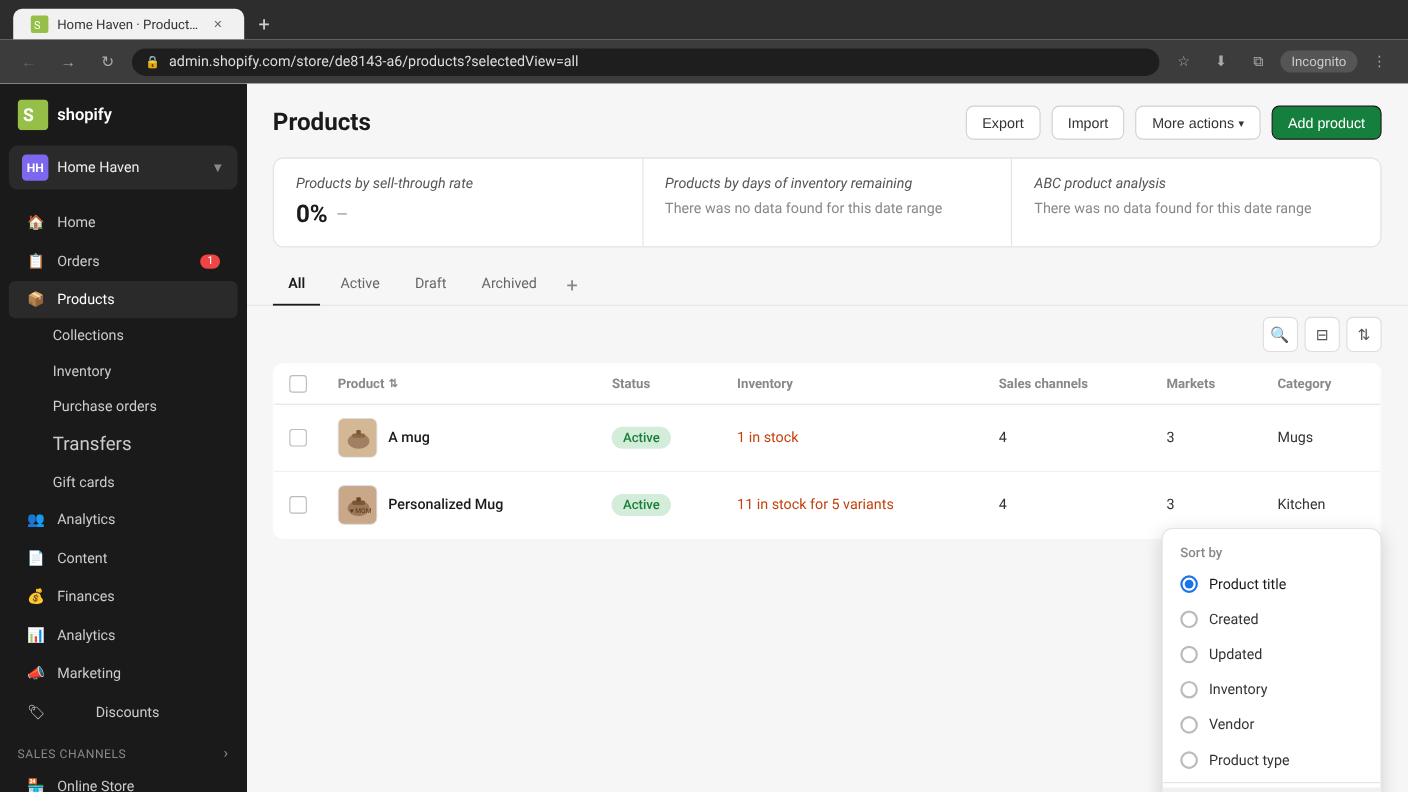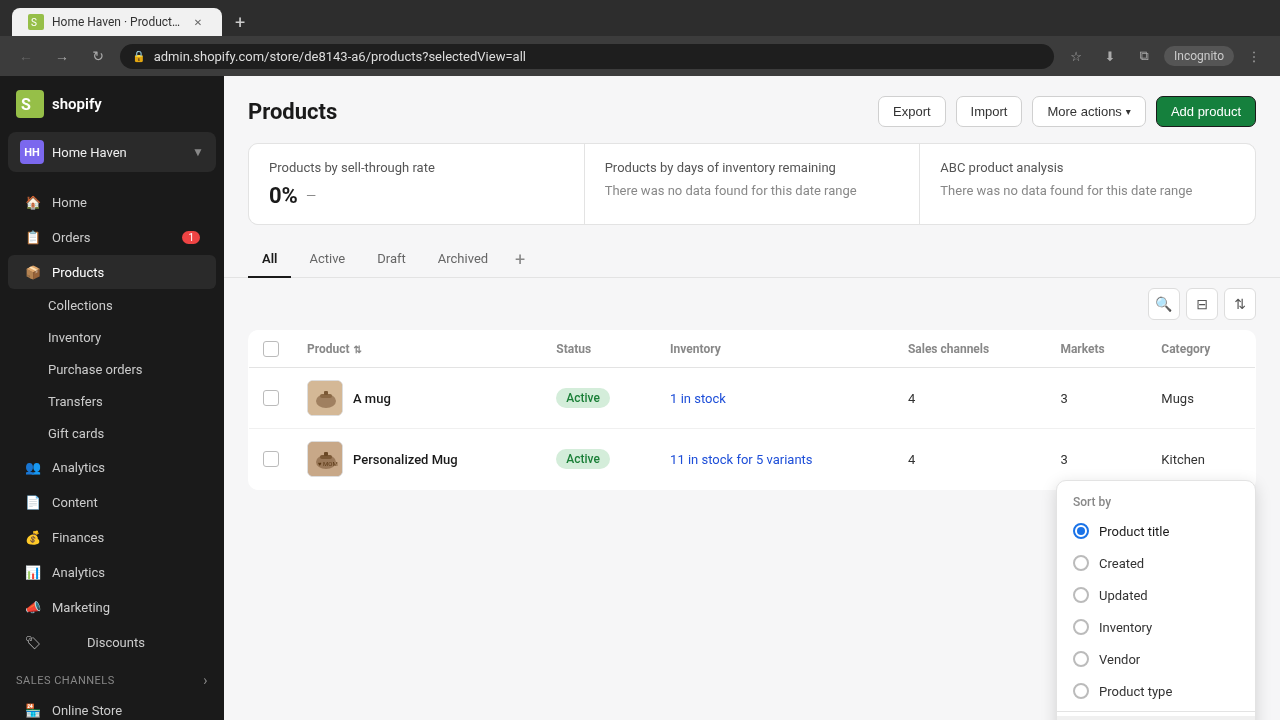--- a/index.html
+++ b/index.html
@@ -50,21 +50,21 @@
     .page-title { font-size: 22px; font-weight: 700; color: #1a1a1a; }
     .header-actions { display: flex; gap: 10px; align-items: center; }
     .btn { padding: 7px 14px; border-radius: 7px; font-size: 13px; font-weight: 500; cursor: pointer; border: 1px solid #d0d0d0; background: #fff; color: #333; }
     .btn-primary { background: #15803d; color: #fff; border-color: #1a1a1a; }
     .btn-more { display: flex; align-items: center; gap: 4px; }
 
     
     .analytics-section { padding: 16px 24px; }
     .analytics-cards { display: grid; grid-template-columns: 1fr 1fr 1fr; gap: 1px; background: #e3e3e3; border: 1px solid #e3e3e3; border-radius: 10px; overflow: hidden; }
     .analytics-card { background: #fff; padding: 16px 20px; }
-    .analytics-card-title { font-size: 13px; color: #555; margin-bottom: 8px; }
+    .analytics-card-title { font-size: 13px; color: #555; margin-bottom: 8px; font-style: italic; }
     .analytics-card-value { font-size: 22px; font-weight: 700; color: #1a1a1a; display: flex; align-items: center; gap: 8px; }
     .analytics-card-value .trend { font-size: 13px; color: #888; font-weight: 400; }
     .analytics-card-no-data { font-size: 13px; color: #888; }
 
     
     .tabs-section { padding: 0 24px; border-bottom: 1px solid #e3e3e3; background: #f6f6f7; display: flex; align-items: center; gap: 4px; }
     .tab-btn { padding: 10px 14px; font-size: 13px; color: #666; cursor: pointer; border-bottom: 2px solid transparent; margin-bottom: -1px; border-radius: 4px 4px 0 0; }
     .tab-btn.active { color: #1a1a1a; border-bottom-color: #1a1a1a; font-weight: 600; }
     .tab-add { width: 28px; height: 28px; display: flex; align-items: center; justify-content: center; color: #888; font-size: 18px; cursor: pointer; border-radius: 4px; }
 
@@ -76,21 +76,21 @@
     .products-table { width: 100%; border-collapse: collapse; background: #fff; border-radius: 10px; overflow: hidden; border: 1px solid #e3e3e3; }
     .products-table th { text-align: left; padding: 10px 14px; font-size: 12px; color: #888; font-weight: 700; border-bottom: 1px solid #e3e3e3; background: #fff; }
     .products-table td { padding: 12px 14px; font-size: 13px; color: #333; border-bottom: 1px solid #f0f0f0; vertical-align: middle; }
     .products-table tr:last-child td { border-bottom: none; }
     .products-table .checkbox-col { width: 36px; }
     .product-cell { display: flex; align-items: center; gap: 10px; }
     .product-thumb { width: 36px; height: 36px; border-radius: 6px; object-fit: cover; background: #e8e0d8; border: 1px solid #ddd; overflow: hidden; flex-shrink: 0; }
     .product-name { font-size: 13px; color: #1a1a1a; font-weight: 500; }
     .status-badge { display: inline-block; padding: 3px 10px; border-radius: 20px; font-size: 12px; font-weight: 500; }
     .status-active { background: #d4edda; color: #1a7f37; }
-    .inventory-link { color: #1d4ed8; text-decoration: none; font-size: 13px; }
+    .inventory-link { color: #c2410c; text-decoration: none; font-size: 13px; }
     .col-sort { display: flex; align-items: center; gap: 4px; cursor: pointer; }
     .sort-icon { font-size: 10px; }
 
     
     .sort-dropdown { position: absolute; right: 24px; top: 480px; background: #fff; border: 1px solid #e3e3e3; border-radius: 10px; box-shadow: 0 4px 16px rgba(0,0,0,0.15); width: 200px; z-index: 100; padding: 8px 0; }
     .sort-dropdown-title { font-size: 12px; color: #888; padding: 6px 16px; font-weight: 500; }
     .sort-option { display: flex; align-items: center; gap: 10px; padding: 8px 16px; font-size: 13px; color: #333; cursor: pointer; }
     .sort-option.active { color: #1a1a1a; }
     .radio-circle { width: 16px; height: 16px; border-radius: 50%; border: 2px solid #bbb; display: flex; align-items: center; justify-content: center; flex-shrink: 0; }
     .radio-circle.selected { border-color: #1a73e8; }
@@ -184,21 +184,21 @@
       <div class="nav-item" style="padding-left:40px;text-align:center;">
         <span style="font-size:13px;">Collections</span>
       </div>
       <div class="nav-item" style="padding-left:40px;">
         <span style="font-size:13px;">Inventory</span>
       </div>
       <div class="nav-item" style="padding-left:40px;">
         <span style="font-size:13px;">Purchase orders</span>
       </div>
       <div class="nav-item" style="padding-left:40px;">
-        <span style="font-size:13px;">Transfers</span>
+        <span style="font-size:17px;">Transfers</span>
       </div>
       <div class="nav-item" style="padding-left:40px;">
         <span style="font-size:13px;">Gift cards</span>
       </div>
       <div class="nav-item">
         <div class="nav-icon">👥</div>
         <span style="font-size:13px;">Analytics</span>
       </div>
       <div class="nav-item">
         <div class="nav-icon">📄</div>

